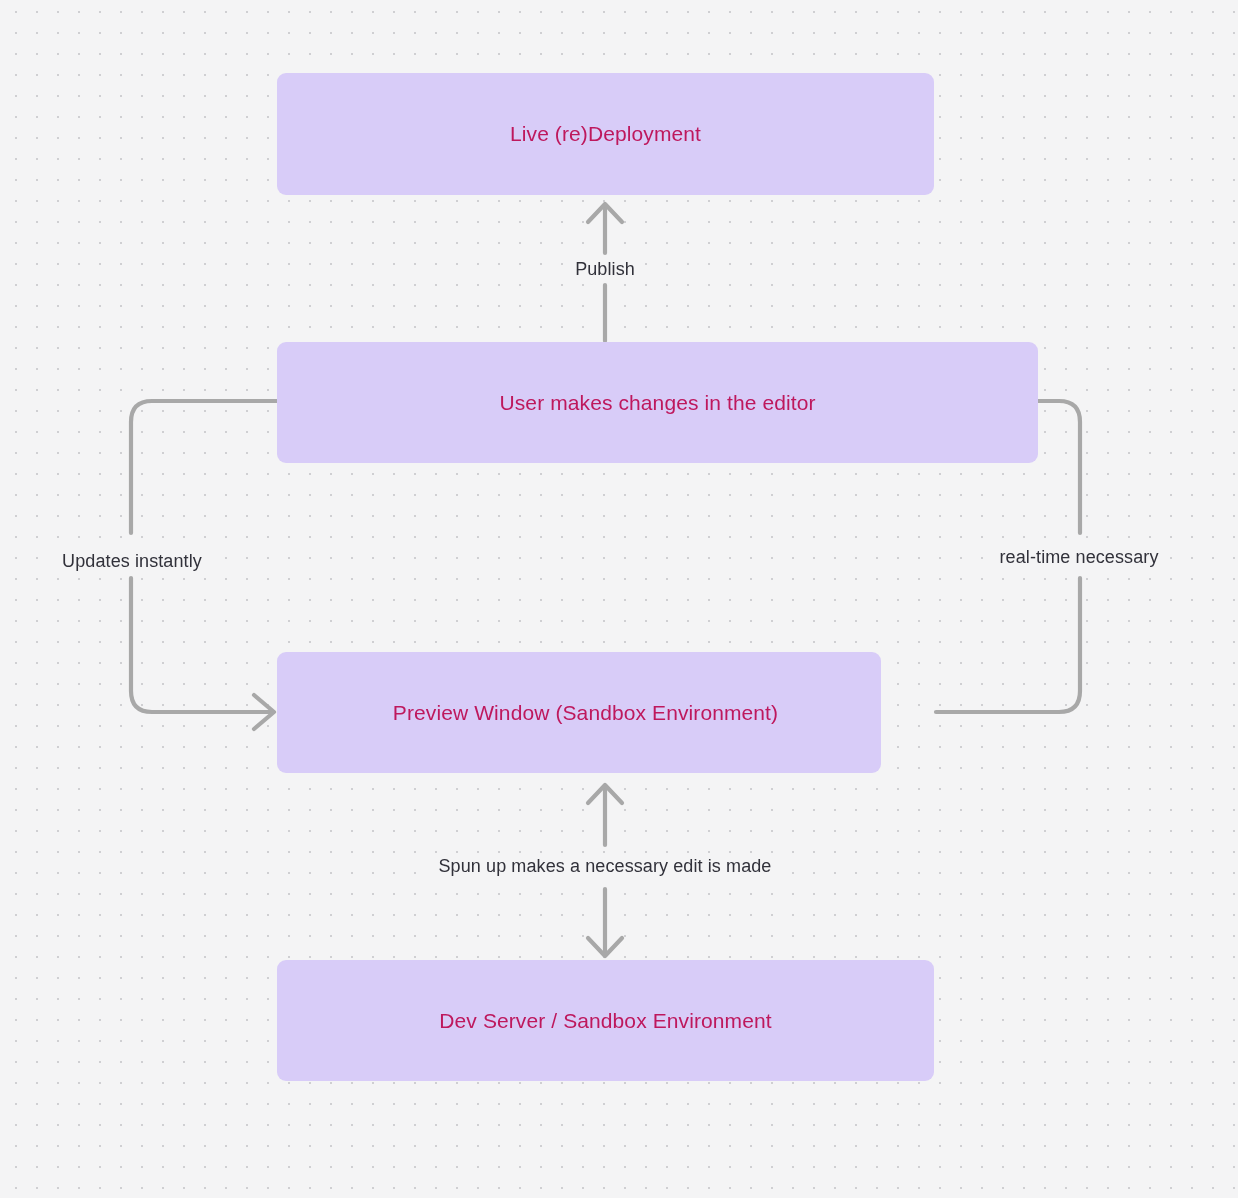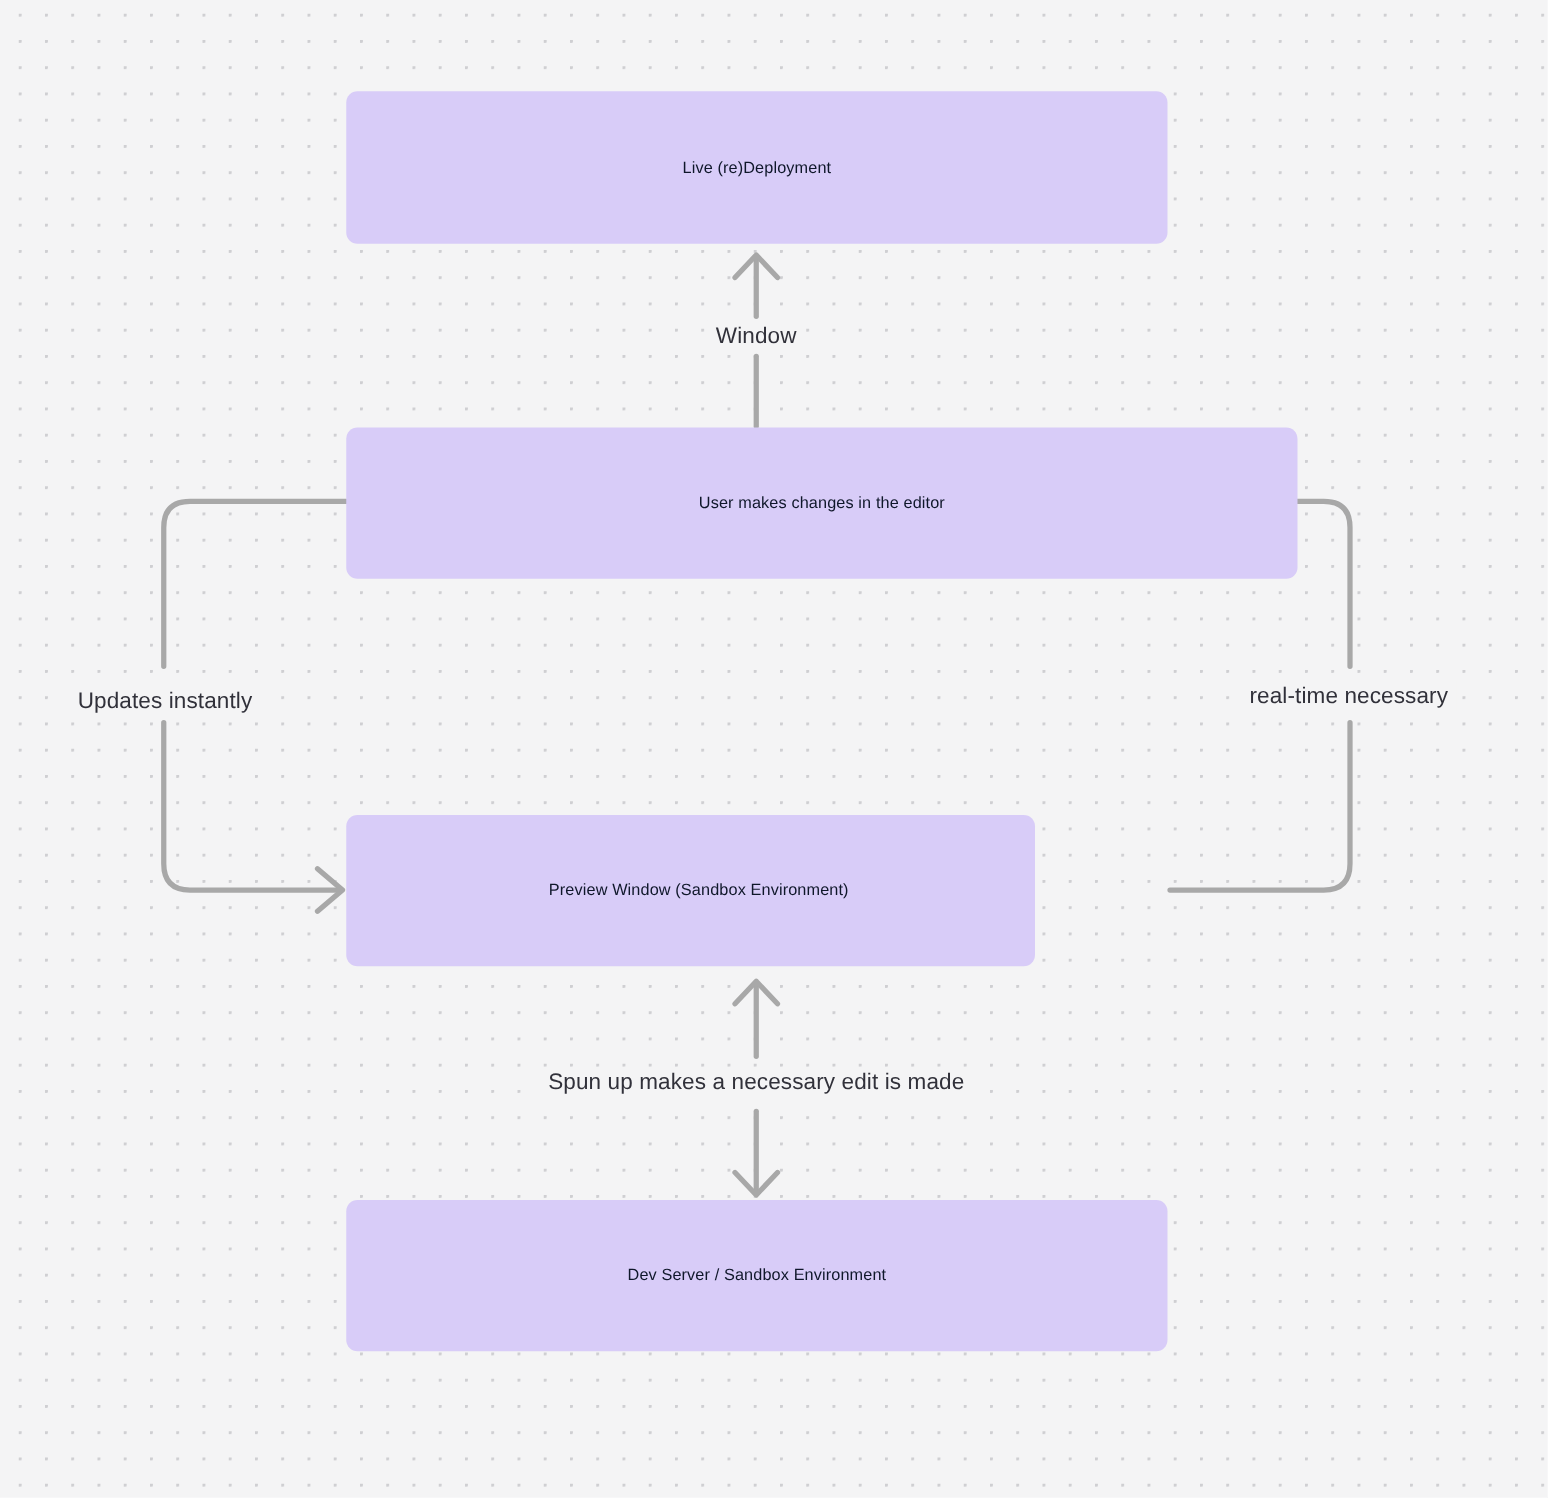--- a/index.html
+++ b/index.html
@@ -34,22 +34,22 @@
   .node {
     position: absolute;
     background: #d8ccf8;
     border-radius: 9px;
     display: flex;
     align-items: center;
     justify-content: center;
     box-sizing: border-box;
   }
   .node-label {
-    font-size: 13px;
-    color: #0f172a;
+    font-size: 21px;
+    color: #be185d;
     letter-spacing: 0.1px;
     text-align: center;
     line-height: 1.3;
     user-select: none;
   }
   .edge-label {
     position: absolute;
     font-size: 18px;
     color: #31313a;
     letter-spacing: 0.1px;
@@ -88,29 +88,29 @@
   </svg>
 
   <div class="node" style="left:277px; top:73px; width:657px; height:122px;">
     <span class="node-label">Live (re)Deployment</span>
   </div>
 
   <div class="node" style="left:277px; top:342px; width:761px; height:121px;">
     <span class="node-label">User makes changes in the editor</span>
   </div>
 
-  <div class="node" style="left:277px; top:652px; width:551px; height:121px;padding-left:13px;">
+  <div class="node" style="left:277px; top:652px; width:604px; height:121px;padding-left:13px;">
     <span class="node-label">Preview Window (Sandbox Environment)</span>
   </div>
 
   <div class="node" style="left:277px; top:960px; width:657px; height:121px;">
     <span class="node-label">Dev Server / Sandbox Environment</span>
   </div>
 
-  <span class="edge-label" style="left:605px; top:269px;">Window</span>
+  <span class="edge-label" style="left:605px; top:269px;">Publish</span>
 
   <span class="edge-label" style="left:132px; top:561px;">Updates instantly</span>
 
   <span class="edge-label" style="left:1079px; top:557px;">real-time necessary</span>
 
   <span class="edge-label" style="left:605px; top:866px;">Spun up makes a necessary edit is made</span>
 
 </div>
 
 </body></html>

